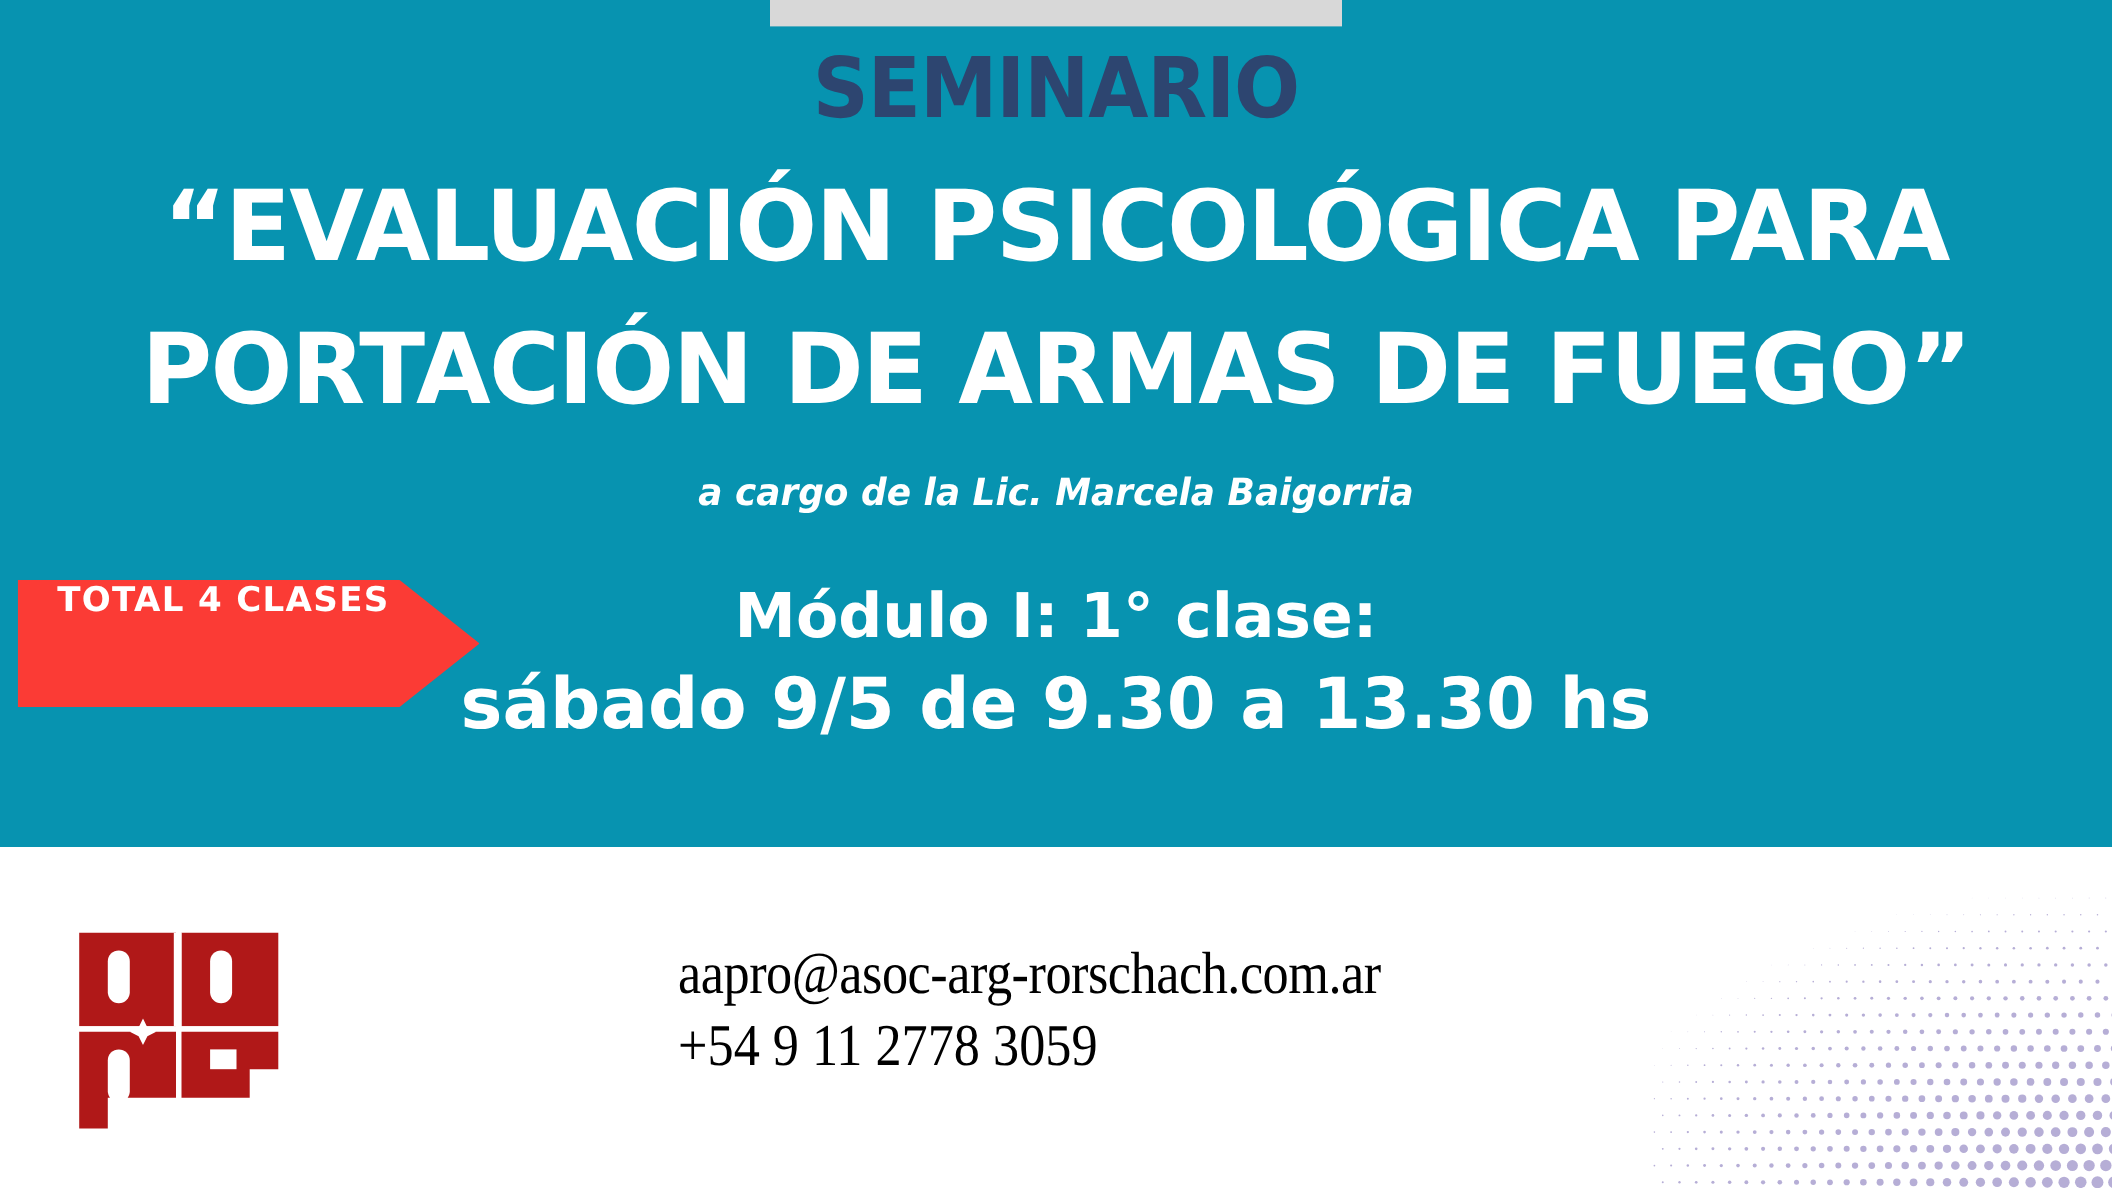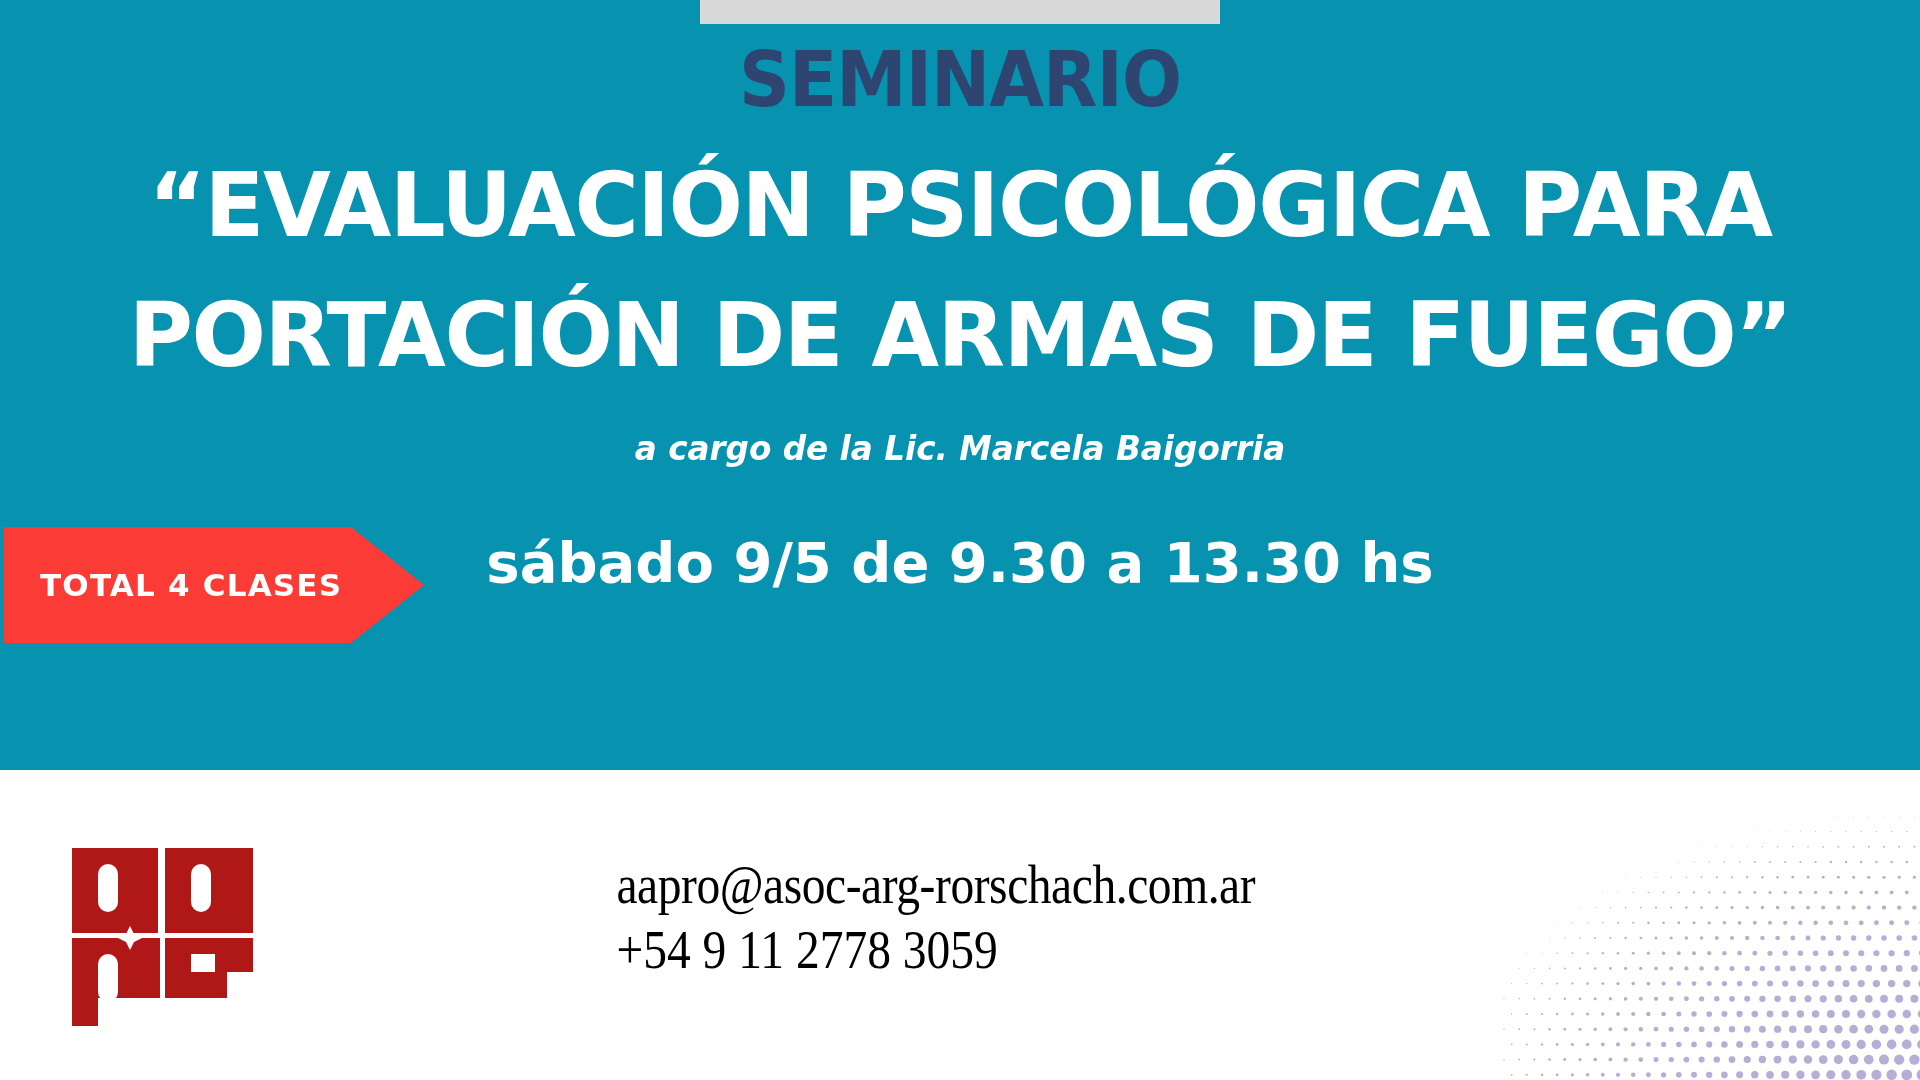--- a/index.html
+++ b/index.html
@@ -58,25 +58,25 @@
     font-weight:bold;
     font-style:italic;
     font-size:34px;
     letter-spacing:0px;
     color:#ffffff;
     transform:scaleX(0.96);
   }
 
   
   #clases-ribbon{
-    position:absolute; left:4px; top:527px; width:420px; height:116px;
+    position:absolute; left:16px; top:527px; width:420px; height:116px;
     background:#fb3b35;
     -webkit-clip-path: polygon(0 0, 347px 0, 420px 58px, 347px 116px, 0 116px);
     clip-path: polygon(0 0, 347px 0, 420px 58px, 347px 116px, 0 116px);
-    display:flex; align-items:center;
+    display:flex; 
   }
   #clases-label{
     margin-left:36px;
     font-family:"DejaVu Sans", sans-serif;
     font-weight:bold;
     font-size:31px;
     letter-spacing:1.2px;
     color:#ffffff;
     white-space:nowrap;
   }
@@ -89,21 +89,21 @@
     font-weight:bold;
     color:#ffffff;
   }
   #module-line1{
     display:block;
     font-size:56px; line-height:78px; letter-spacing:0px;
     white-space:nowrap;
   }
   #module-line2{
     display:block;
-    font-size:56px; line-height:82px; letter-spacing:0px;
+    font-size:64px; line-height:82px; letter-spacing:0px;
     white-space:nowrap;
   }
 
   
   #bottom-panel{
     position:absolute; left:0; top:770px; width:1920px; height:310px;
     background:#ffffff; overflow:hidden;
   }
 
   
@@ -167,20 +167,21 @@
     <span class="tline">PORTACIÓN DE ARMAS DE FUEGO”</span>
   </div>
 
   <div id="presenter">a cargo de la Lic. Marcela Baigorria</div>
 
   <div id="clases-ribbon">
     <span id="clases-label">TOTAL 4 CLASES</span>
   </div>
 
   <div id="module-block">
+    <span id="module-line1">Módulo I: 1° clase:</span>
     <span id="module-line2">sábado 9/5 de 9.30 a 13.30 hs</span>
   </div>
 
 </div>
 
 <div id="bottom-panel">
 
   <div id="halftone">
     <svg width="420" height="300" viewBox="0 0 420 300">
       <g id="dots-group" fill="#b6aed6">

